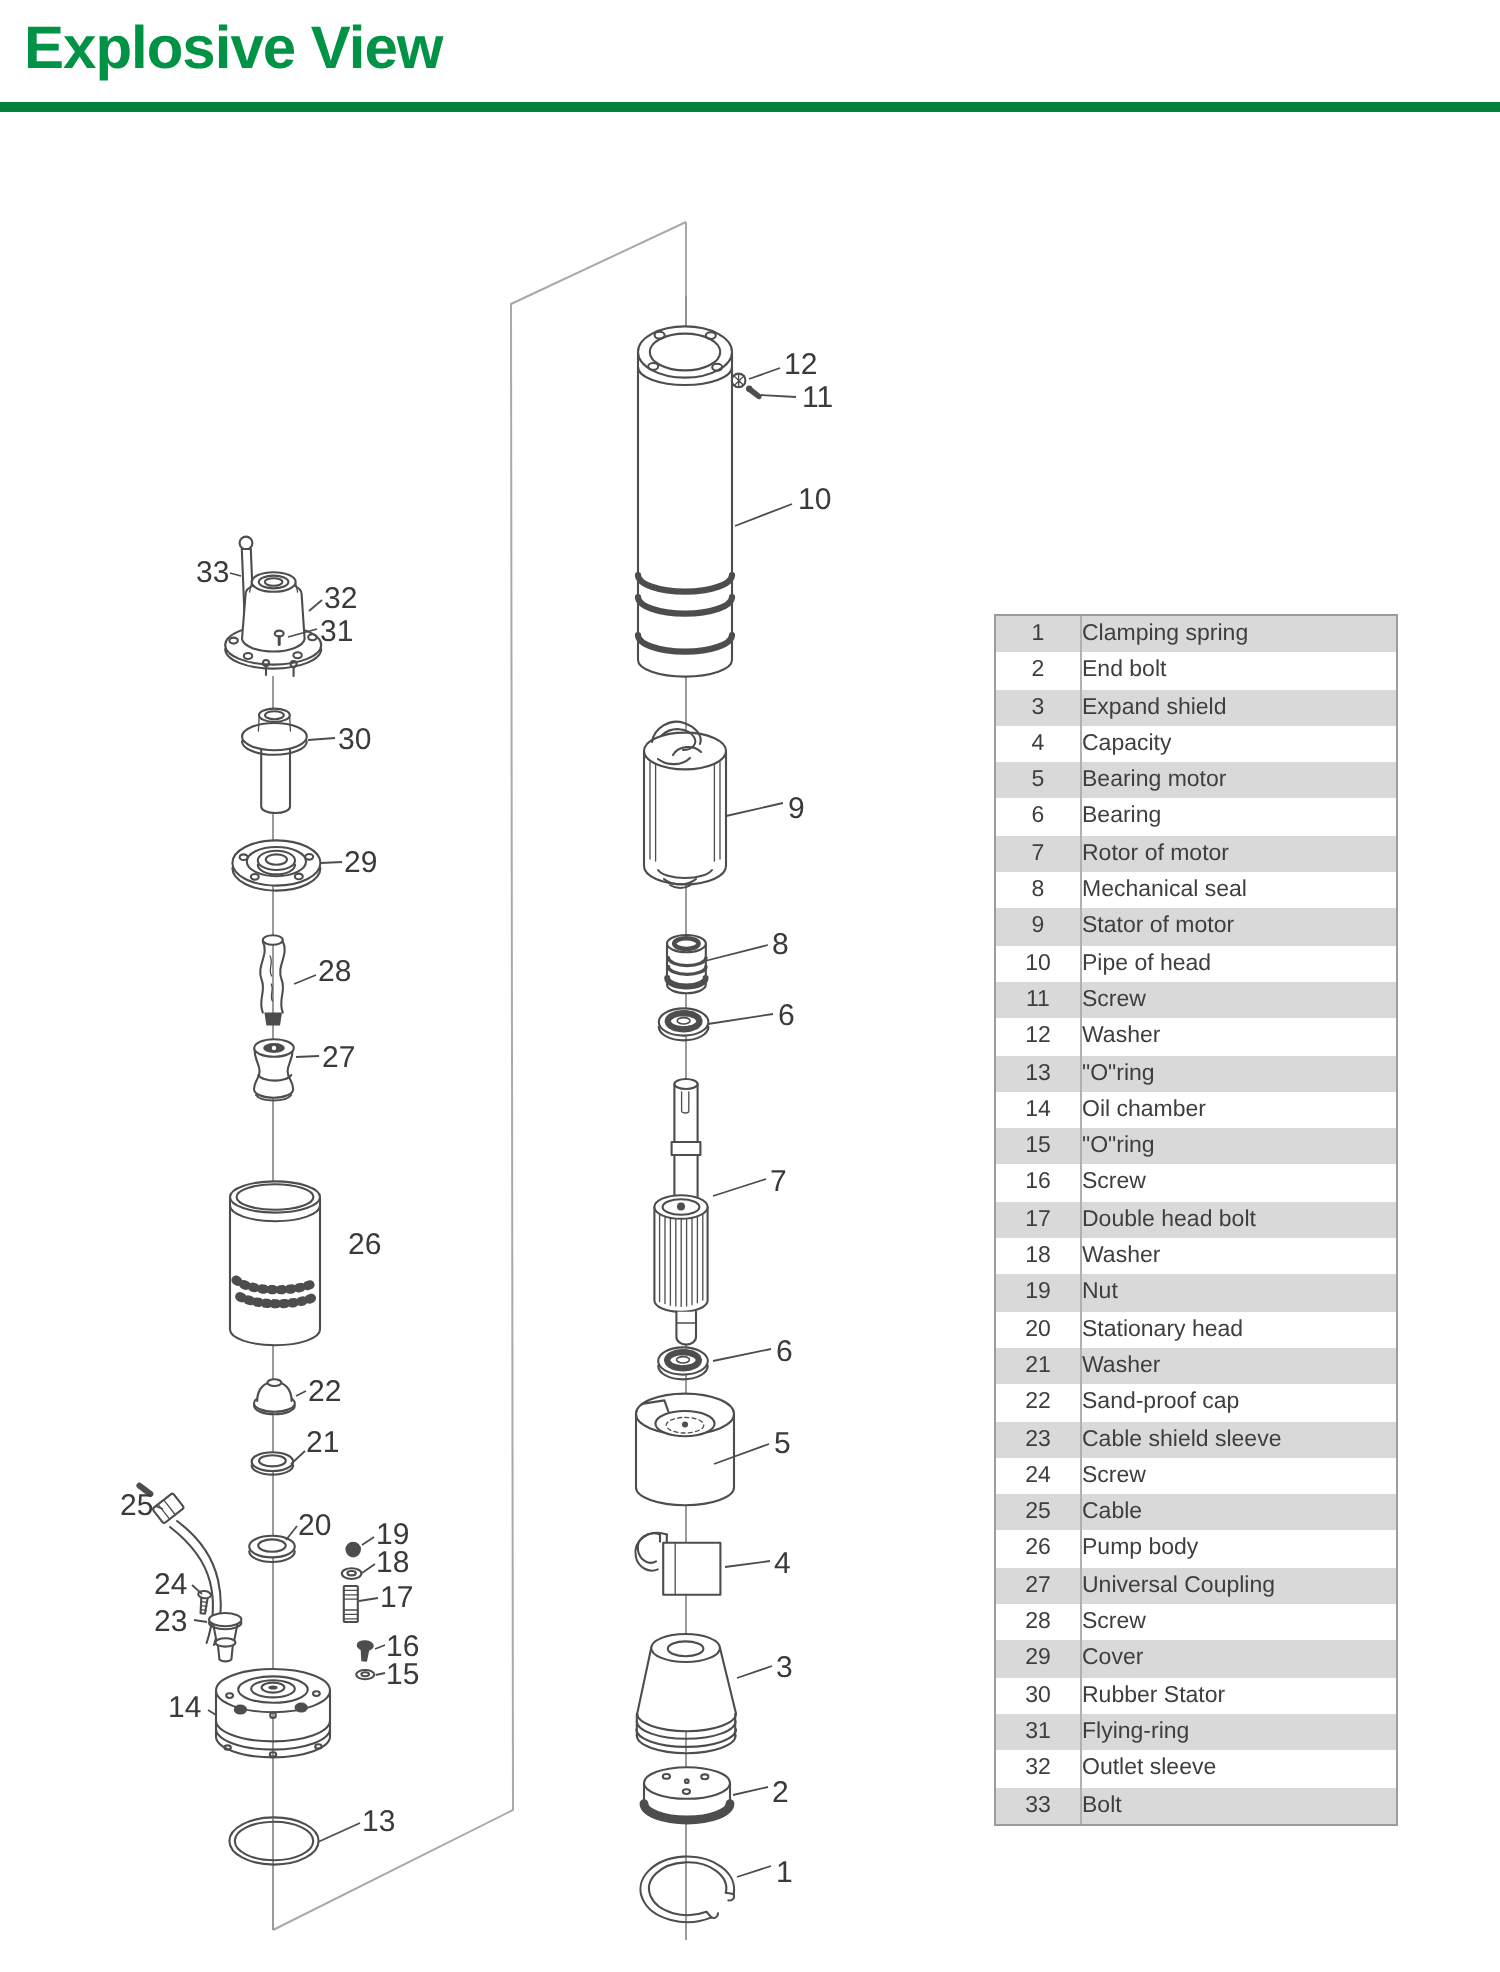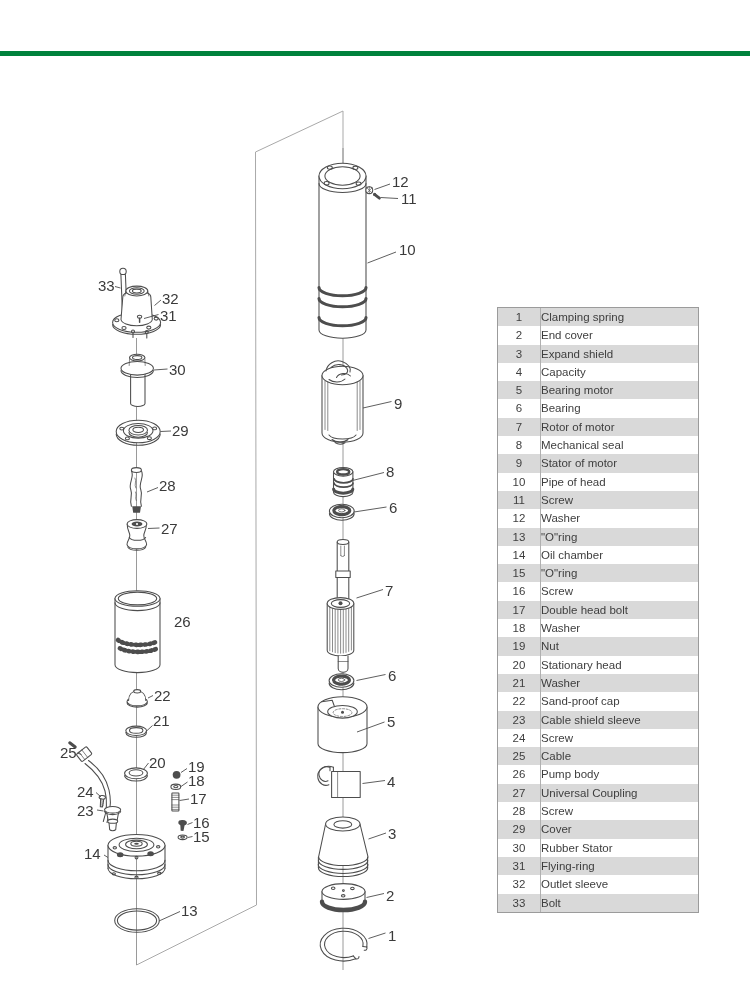--- a/index.html
+++ b/index.html
@@ -22,20 +22,21 @@
   .trow{display:flex;height:18.3px;line-height:18.3px;background:#fff;}
   .trow:nth-child(odd){background:#d9d9d9;}
   .tno{width:42px;text-align:center;}
   .tname{flex:1;border-left:1px solid #b0b0b0;
          white-space:nowrap;overflow:hidden;}
 </style>
 </head>
 <body>
 
 <div class="page">
+  <div class="title">Explosive View</div>
   <div class="rule"></div>
 
   <svg width="750" height="986" viewBox="0 0 750 986">
 
     <g>
       <path class="plane" d="M343,111 L255.5,152 L256.5,905 L136.5,965"></path>
       <path class="plane" d="M343,111 V168"></path>
     </g>
 
     <g>
@@ -399,21 +400,21 @@
   </svg>
 
   <div class="ptable">
       <div class="trow">
         <div class="tno">1</div>
         <div class="tname">Clamping spring</div>
       </div>
 
       <div class="trow">
         <div class="tno">2</div>
-        <div class="tname">End cover</div>
+        <div class="tname">End bolt</div>
       </div>
 
       <div class="trow">
         <div class="tno">3</div>
         <div class="tname">Expand shield</div>
       </div>
 
       <div class="trow">
         <div class="tno">4</div>
         <div class="tname">Capacity</div>

